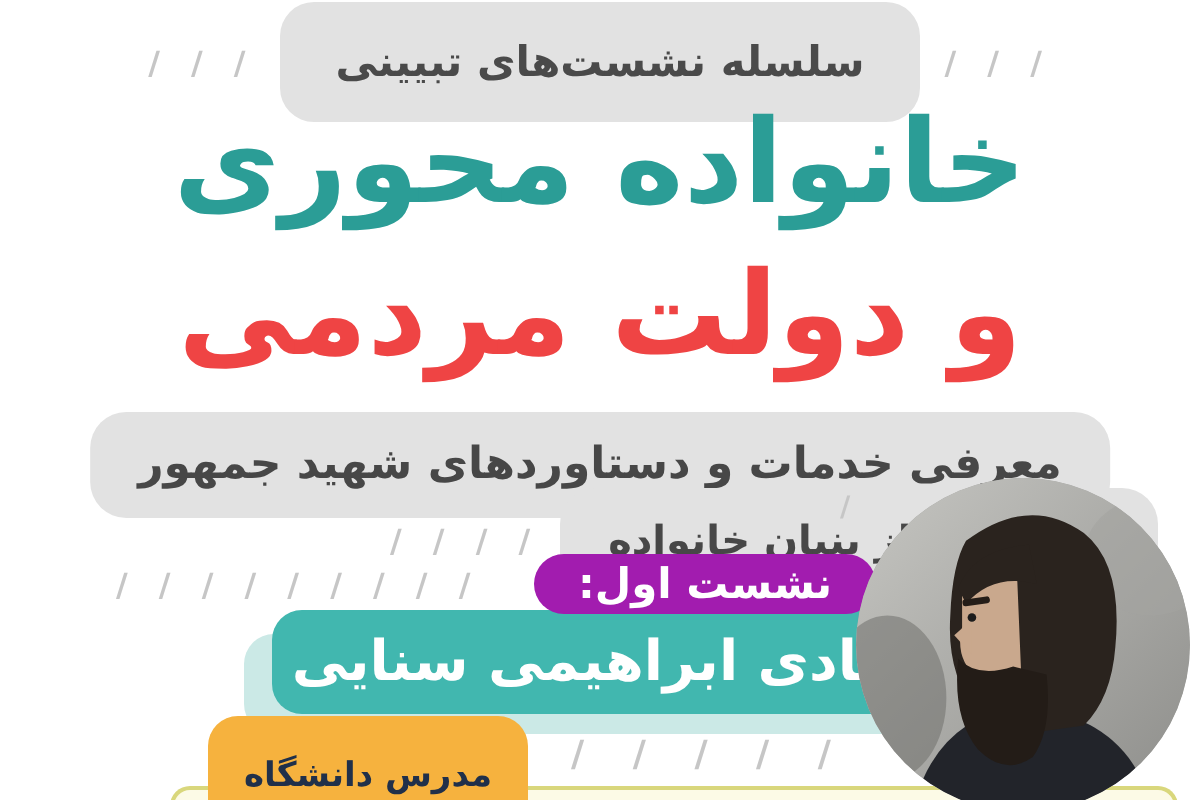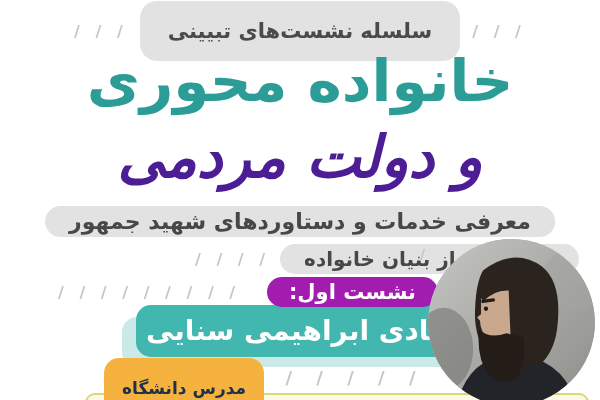--- a/index.html
+++ b/index.html
@@ -22,25 +22,25 @@
   .series-pill{
     background:#e2e2e2;color:#4a4a4a;font-weight:700;font-size:21px;
     padding:18px 28px;border-radius:17px;white-space:nowrap;direction:rtl;
   }
   
   .title-line{
     left:0;right:0;text-align:center;font-weight:900;font-size:58px;
     line-height:1.0;white-space:nowrap;letter-spacing:-1px;
   }
   .title-1{top:52px;color:#2b9d96;}
-  .title-2{top:128px;color:#4c1d95;font-style:italic;}
+  .title-2{top:128px;color:#ef4444;}
   
   .gray-pill{
     background:#e2e2e2;color:#474747;font-weight:700;white-space:nowrap;
-    border-radius:18px;padding:3px 24px;
+    border-radius:18px;padding:14px 24px;
   }
   .subtitle-1{top:206px;left:50%;transform:translateX(-50%);font-size:22px;}
   .subtitle-2-row{top:244px;left:195px;display:flex;align-items:center;gap:10px;direction:ltr;}
   .subtitle-2-row .gray-pill{font-size:20px;direction:rtl;}
   
   .session-marks{left:58px;top:283px;width:205px;overflow:hidden;}
   .session-pill{
     right:162px;top:277px;background:#a21caf;color:#ffffff;font-weight:800;
     font-size:21px;padding:3px 22px;border-radius:16px;white-space:nowrap;z-index:4;
   }

